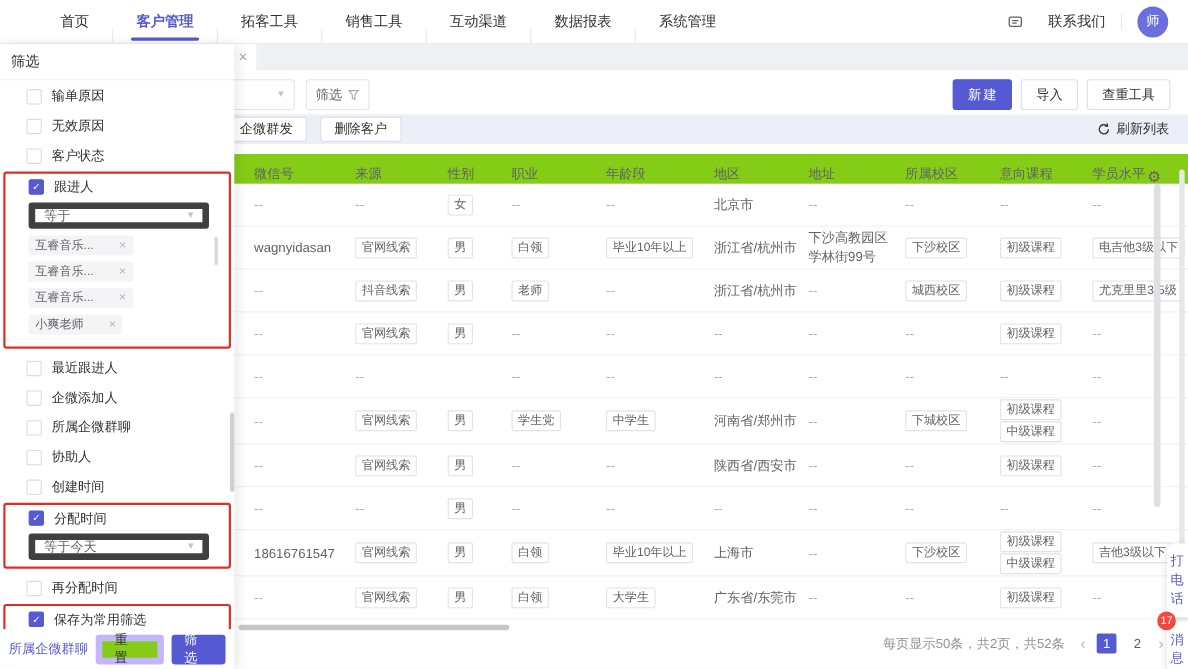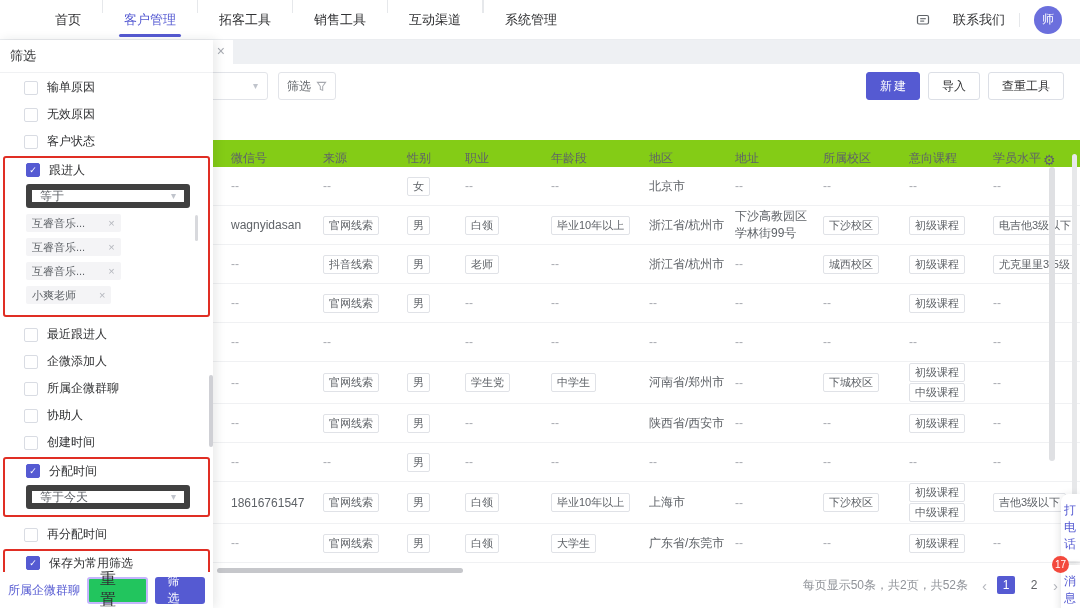--- a/index.html
+++ b/index.html
@@ -9,24 +9,24 @@
     --badge:#f3493d;
   }
   *{box-sizing:border-box;margin:0;padding:0}
   html,body{width:1080px;height:608px;overflow:hidden;background:#fff;
     font-family:"Liberation Sans","DejaVu Sans",sans-serif;color:#303133}
   .app{position:relative;width:1080px;height:608px;overflow:hidden}
 
   
   .topnav{position:absolute;top:0;left:0;right:0;height:40px;background:#fff;
     border-bottom:1px solid #ebedf0;display:flex;align-items:center;justify-content:space-between;z-index:50}
-  .nav-left{display:flex;align-items:flex-start;margin-left:34px;height:100%}
+  .nav-left{display:flex;align-items:flex-end;margin-left:34px;height:100%}
   .nav-item{position:relative;padding:0 21px;font-size:13px;color:#303133;height:100%;
     display:flex;align-items:center;cursor:pointer;white-space:nowrap}
-  .nav-item.active{color:var(--accent);font-weight:normal}
+  .nav-item.active{color:var(--accent);font-weight:bold}
   .nav-item.active::after{content:"";position:absolute;left:16px;right:16px;bottom:2px;height:3px;
     border-radius:2px;background:var(--accent)}
   .nav-sep{width:1px;height:13px;background:#e6e8eb}
   .nav-right{display:flex;align-items:center;margin-right:18px}
   .contact{display:flex;align-items:center;gap:23px;font-size:13px;color:#303133;cursor:pointer}
   .nav-divider{width:1px;height:14px;background:#e6e8eb;margin:0 14px}
   .avatar{width:28px;height:28px;border-radius:50%;background:var(--accent-light);color:#fff;
     font-size:12px;display:flex;align-items:center;justify-content:center;cursor:pointer}
 
   
@@ -101,22 +101,22 @@
   .chev{color:#c0c4cc;font-size:10px;line-height:10px}
   .fp-tags{margin:5px 0 0 15px;width:172px;position:relative;padding-right:6px}
   .chip{display:inline-flex;align-items:center;gap:23px;background:#f4f4f6;border-radius:2px;
     padding:2px 6px;font-size:11px;color:#5f6368;margin:0 5px 5px 0;white-space:nowrap;line-height:14px}
   .chip-x{color:#b4b7bd;font-size:11px;cursor:pointer}
   .tags-scrollbar{position:absolute;right:0;top:2px;width:3px;height:26px;background:#d8d9dd;border-radius:2px;cursor:pointer}
   .fp-scrollbar{position:absolute;right:0;top:335px;width:4px;height:72px;background:#cfd0d5;border-radius:2px;cursor:pointer;z-index:61}
   .fp-footer{position:absolute;left:0;right:0;bottom:0;height:36px;background:#fff;display:flex;
     align-items:center;padding:0 8px;gap:7px}
   .fp-save{font-size:12px;color:var(--accent);margin-right:auto;cursor:pointer;white-space:nowrap}
-  .fp-reset{height:27px;padding:0 11px;border:2px solid #c4b5fd;background:#22c55e;border-radius:3px;
-    font-size:16px;color:#303133;letter-spacing:2px;cursor:pointer;display:flex;align-items:center}
+  .fp-reset{height:27px;padding:0 11px;border:6px solid #c4b5fd;background:#84cc16;border-radius:3px;
+    font-size:12px;color:#303133;letter-spacing:2px;cursor:pointer;display:flex;align-items:center}
   .fp-apply{height:27px;padding:0 10px 0 12px;background:var(--accent);color:#fff;border-radius:3px;
     font-size:12px;letter-spacing:2px;border:none;cursor:pointer;display:flex;align-items:center}
 
   
   .float-call{position:absolute;right:0;top:494px;width:19px;padding:8px 4px 8px 3px;background:#fff;
     border-radius:8px 0 0 8px;box-shadow:0 2px 8px rgba(31,35,41,.16);z-index:70;color:var(--accent);
     font-size:12px;line-height:17px;text-align:center;cursor:pointer;word-break:break-all}
   .float-msg{position:absolute;right:0;top:565px;width:19px;padding:8px 4px 8px 3px;background:#fff;
     border-radius:8px 0 0 8px;box-shadow:0 2px 8px rgba(31,35,41,.16);z-index:70;color:var(--accent);
     font-size:12px;line-height:17px;text-align:center;cursor:pointer;word-break:break-all}
@@ -133,20 +133,21 @@
         <div class="nav-item">首页</div>
         <span class="nav-sep"></span>
         <div class="nav-item active">客户管理</div>
         <span class="nav-sep"></span>
         <div class="nav-item">拓客工具</div>
         <span class="nav-sep"></span>
         <div class="nav-item">销售工具</div>
         <span class="nav-sep"></span>
         <div class="nav-item">互动渠道</div>
         <span class="nav-sep"></span>
+        <div class="nav-item">数据报表</div>
         <span class="nav-sep"></span>
         <div class="nav-item">系统管理</div>
       </div>
     <div class="nav-right">
       <div class="contact">
         <svg width="14" height="14" viewBox="0 0 14 14">
           <rect x="1.5" y="2.5" width="11" height="8.5" rx="1.5" fill="none" stroke="#5f6368" stroke-width="1.2"></rect>
           <line x1="4.2" y1="5.7" x2="9.8" y2="5.7" stroke="#5f6368" stroke-width="1.1"></line>
           <line x1="4.2" y1="8.1" x2="8.2" y2="8.1" stroke="#5f6368" stroke-width="1.1"></line>
         </svg>
@@ -174,20 +175,31 @@
             <path d="M1.5 1.5h9L7.3 5.8v4.4l-2.6-1V5.8L1.5 1.5z" fill="none" stroke="#a6a9af" stroke-width="1.1"></path>
           </svg>
         </div>
         <div class="toolbar-right">
           <div class="btn btn-primary">新建</div>
           <div class="btn">导入</div>
           <div class="btn">查重工具</div>
         </div>
       </div>
 
+      <div class="bulkbar">
+        <div class="bulk-btn">企微群发</div>
+        <div class="bulk-btn">删除客户</div>
+        <div class="refresh">
+          <svg width="13" height="13" viewBox="0 0 14 14">
+            <path d="M11.5 7a4.5 4.5 0 1 1-1.4-3.25" fill="none" stroke="#303133" stroke-width="1.3"></path>
+            <path d="M10.2 1.2l.4 2.8-2.8-.3" fill="none" stroke="#303133" stroke-width="1.2"></path>
+          </svg>
+          <span>刷新列表</span>
+        </div>
+      </div>
 
       <div class="thead" id="thead">
           <div class="th c0">微信号</div>
           <div class="th c1">来源</div>
           <div class="th c2">性别</div>
           <div class="th c3">职业</div>
           <div class="th c4">年龄段</div>
           <div class="th c5">地区</div>
           <div class="th c6">地址</div>
           <div class="th c7">所属校区</div>

